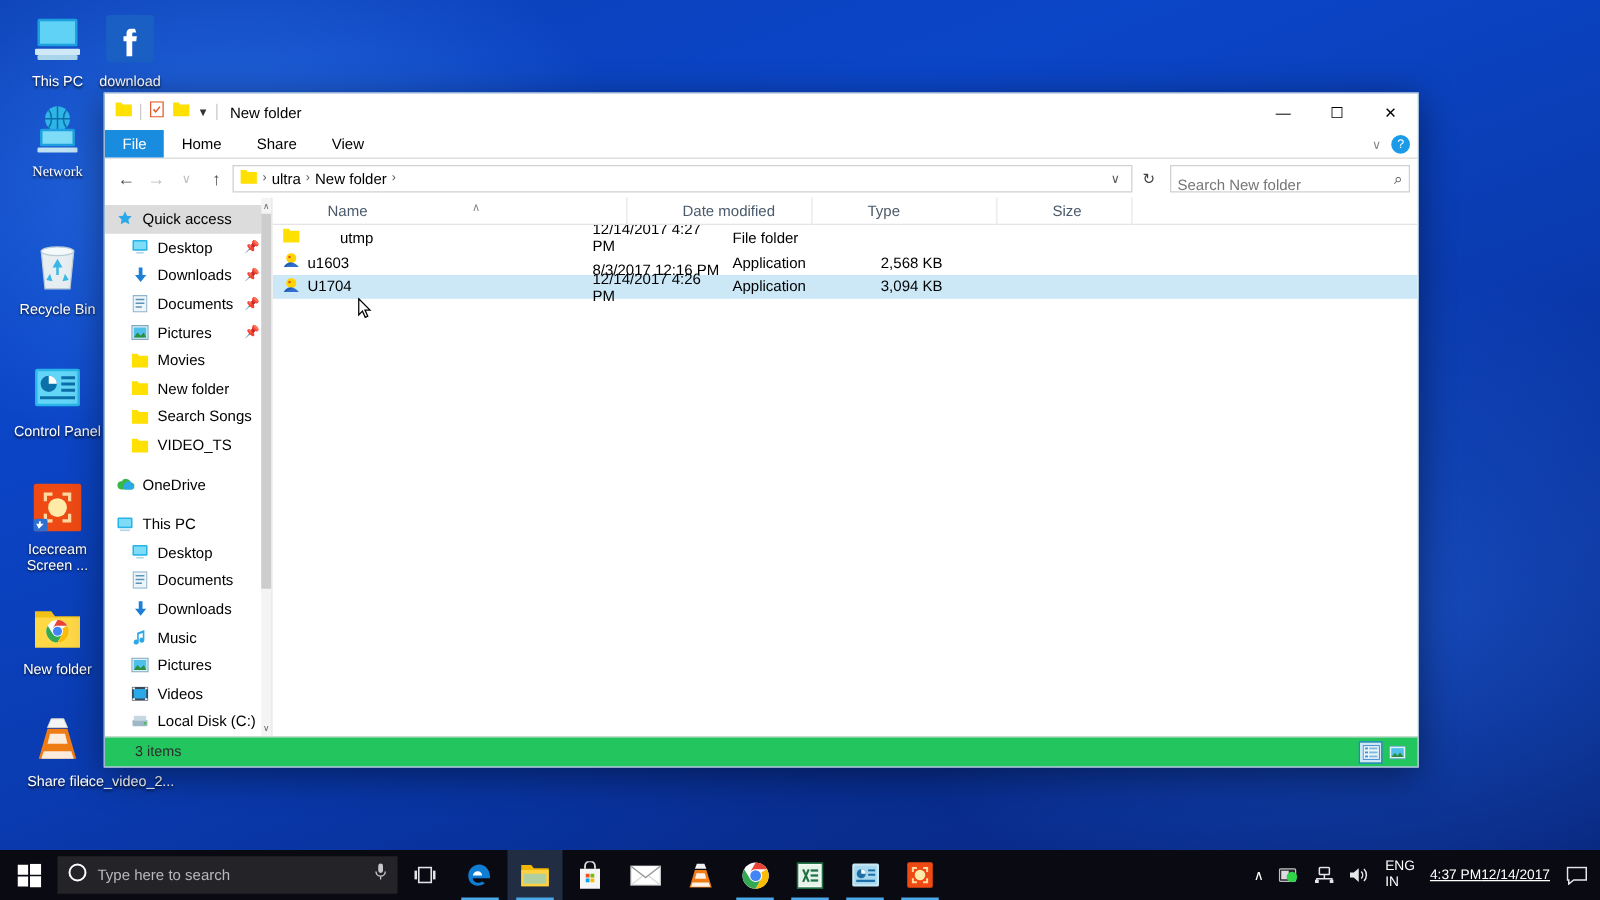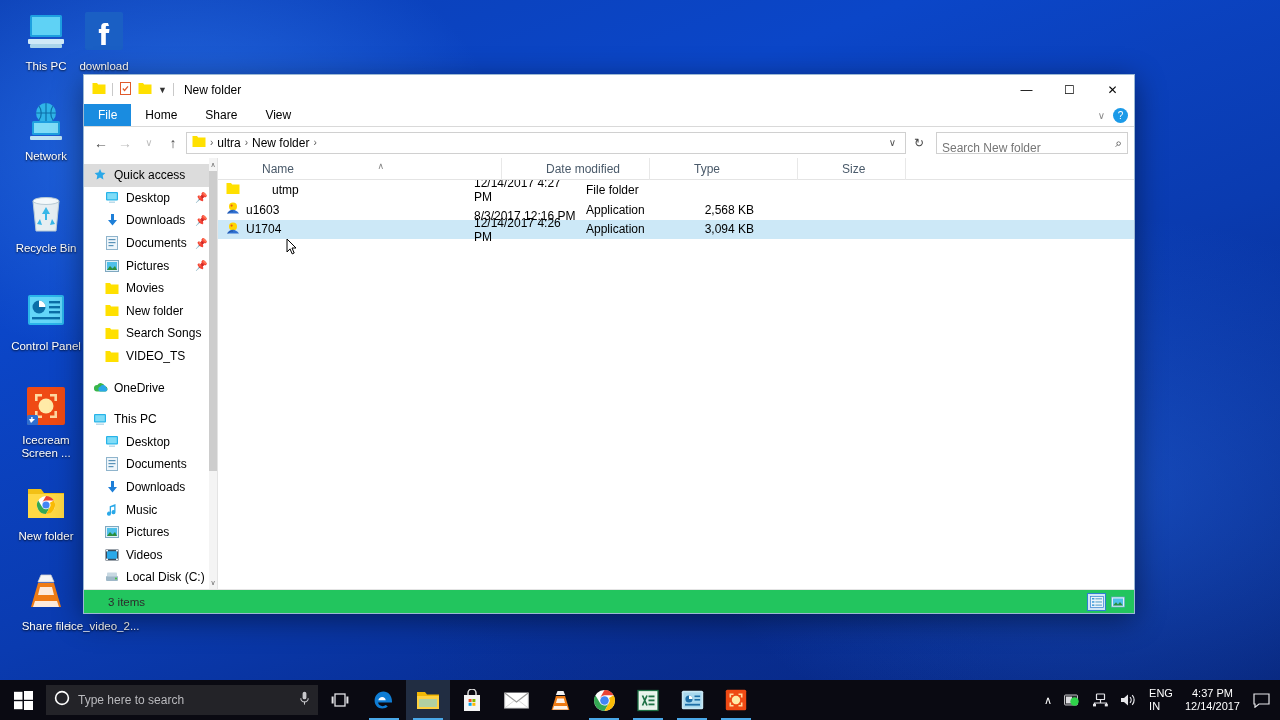--- a/index.html
+++ b/index.html
@@ -154,22 +154,22 @@
     width: 44px; height: 40px; display: flex; align-items: center; justify-content: center;
     position: relative;
   }
   .tbicon.running::after {
     content: ''; position: absolute; bottom: 0; left: 7px; width: 30px; height: 2.5px; background: #4aa8e8;
   }
   .tbicon.active { background: rgba(90,130,180,0.30); }
   .tray { margin-left: auto; display: flex; align-items: center; height: 40px; padding-right: 4px; }
   .tray .ti { padding: 0 6px; display: flex; align-items: center; justify-content: center; color: #fff; font-size: 12px; }
   .trayclock {
-    display: flex; flex-direction: column; align-items: center; justify-content: center;
-    color: #fff; font-size: 11px; line-height: 13px; padding: 0 6px;
+    display: flex; align-items: flex-start; justify-content: center;
+    color: #fff; font-size: 11px; line-height: 13px; padding: 0 6px; text-decoration: underline;
   }
   .traylang {
     display: flex; flex-direction: column; align-items: flex-start; justify-content: center;
     color: #fff; font-size: 11px; line-height: 13px; padding: 0 6px;
   }
   .notif { width: 30px; height: 40px; display: flex; align-items: center; justify-content: center; }
 </style>
 </head>
 <body>
 
@@ -190,21 +190,21 @@
   <div class="desktop-icon" style="left:66px; top:8px;">
     <div class="glyph">
       <svg width="44" height="44" viewBox="0 0 44 44">
         <rect x="3" y="2" width="38" height="38" rx="2" fill="#1a5fc4"></rect>
         <path d="M26 13h-3.2c-2.4 0-3.6 1.4-3.6 3.6V19h-2.4v4h2.4v12h4.6V23h3.2l.5-4h-3.7v-1.9c0-.7.2-1.1 1.1-1.1H27z" fill="#fff"></path>
       </svg>
     </div>
     <span class="lbl">download</span>
   </div>
 
-  <div class="desktop-icon" style="left:8px; top:98px;">
+  <div class="desktop-icon" style="left:8px; top:80px;font-family:Liberation Serif, serif;">
     <div class="glyph">
       <svg width="44" height="42" viewBox="0 0 44 42">
         <circle cx="22" cy="12" r="10" fill="#2fb4e8"></circle>
         <path d="M12 12h20M22 2v20M15 5c3 4 3 10 0 14M29 5c-3 4-3 10 0 14" stroke="#0d6fa8" stroke-width="1.2" fill="none"></path>
         <rect x="8" y="20" width="28" height="14" rx="1.5" fill="#1d9fe0"></rect>
         <rect x="10" y="22" width="24" height="10" fill="#7fdcf7"></rect>
         <rect x="6" y="35" width="32" height="4" rx="1" fill="#bfe2f3"></rect>
       </svg>
     </div>
     <span class="lbl">Network</span>

